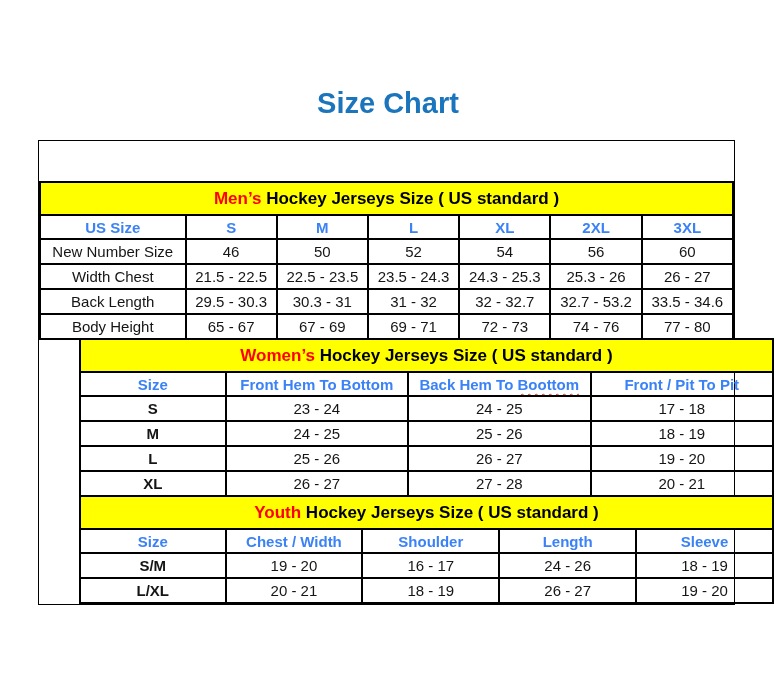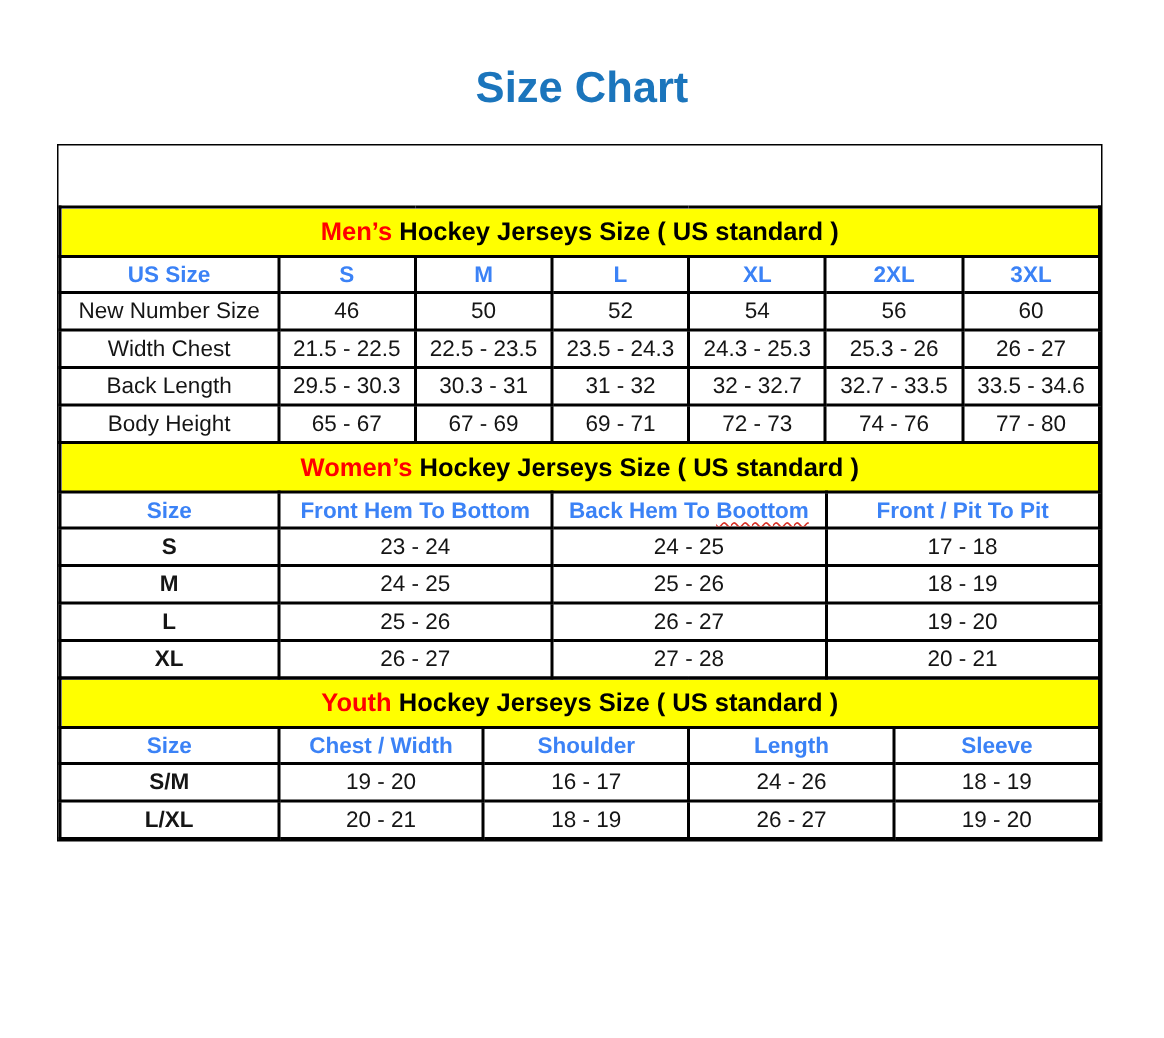--- a/index.html
+++ b/index.html
@@ -12,21 +12,21 @@
   *{box-sizing:border-box;}
   html,body{margin:0;padding:0;}
   body{
     width:776px;height:692px;
     background:#ffffff;
     font-family:"Liberation Sans", sans-serif;
     color:var(--ink);
   }
   .page{
     width:776px;height:692px;
-    padding-top:40px;
+    padding-top:84px;
   }
   .title{
     text-align:center;
     font-size:29px;
     font-weight:700;
     color:var(--title-blue);
     letter-spacing:0px;
     margin:0 0 18px 0;
     line-height:38px;
   }
@@ -36,20 +36,21 @@
     border:1px solid var(--line);
   }
   table.size-table{
     width:100%;
     border-collapse:collapse;
     table-layout:fixed;
     margin-top:40px;
   }
   table.size-table + table.size-table{
     margin-top:-2px;
+    margin-left:40px;
   }
   .size-table td,.size-table th{
     border:2px solid var(--line);
     text-align:center;
     vertical-align:middle;
     font-size:15px;
     padding:0 2px;
     overflow:hidden;
     white-space:nowrap;
   }
@@ -124,21 +125,21 @@
             <td>24.3 - 25.3</td>
             <td>25.3 - 26</td>
             <td>26 - 27</td>
           </tr>
           <tr>
             <td class="rowlabel">Back Length</td>
             <td>29.5 - 30.3</td>
             <td>30.3 - 31</td>
             <td>31 - 32</td>
             <td>32 - 32.7</td>
-            <td>32.7 - 33.5</td>
+            <td>32.7 - 53.2</td>
             <td>33.5 - 34.6</td>
           </tr>
           <tr>
             <td class="rowlabel">Body Height</td>
             <td>65 - 67</td>
             <td>67 - 69</td>
             <td>69 - 71</td>
             <td>72 - 73</td>
             <td>74 - 76</td>
             <td>77 - 80</td>

